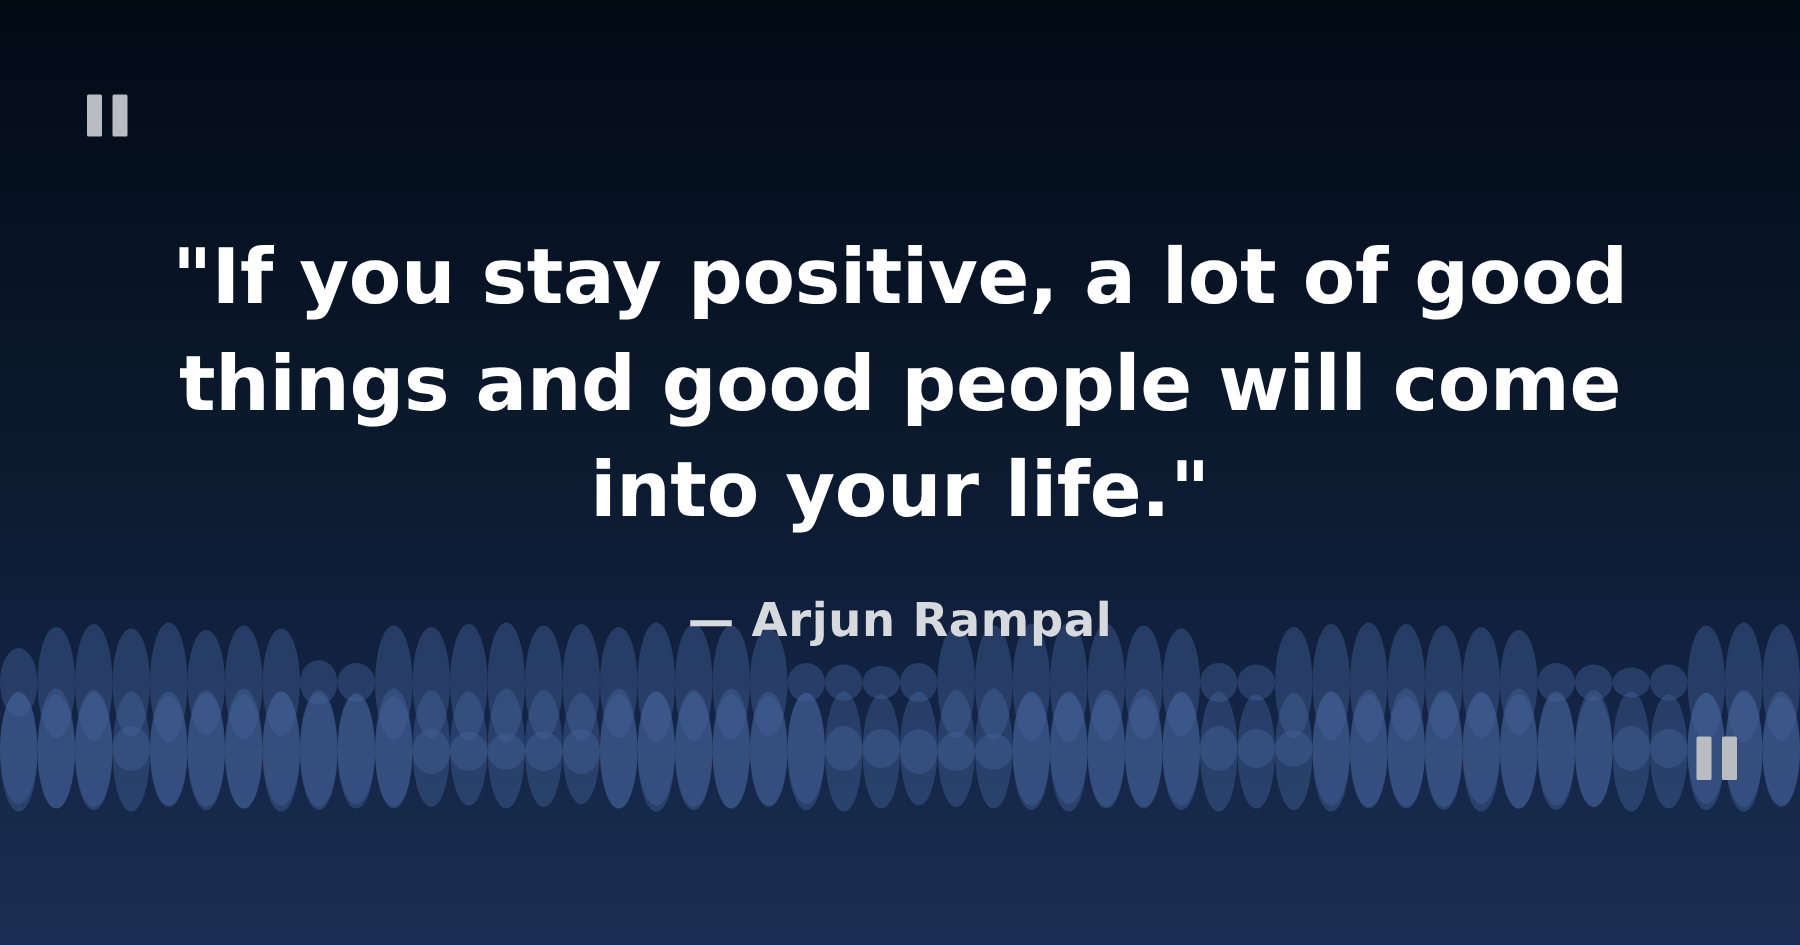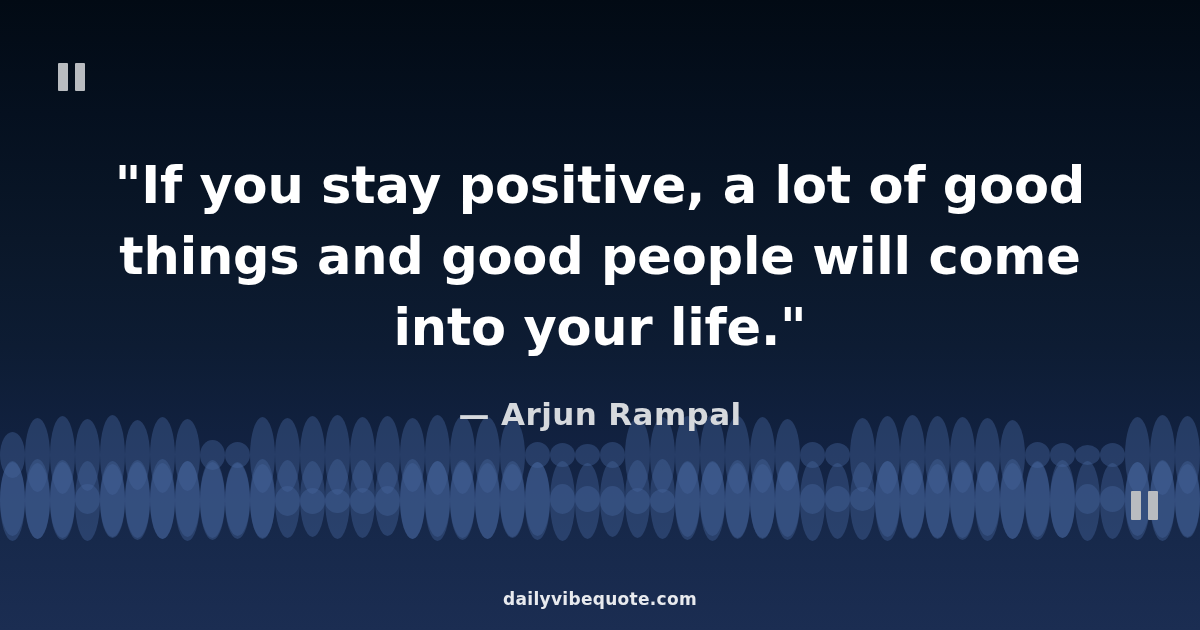--- a/index.html
+++ b/index.html
@@ -280,16 +280,15 @@
   </div>
 
   <div class="quote-mark" id="quote-mark-bottom">
     <span></span>
     <span></span>
   </div>
 
   <div id="content">
     <div id="quote-text">"If you stay positive, a lot of good things and good people will come into your life."</div>
     <div id="quote-author">— Arjun Rampal</div>
-    <div id="site-url">dailyvibequote.com</div>
   </div>
 
 </div>
 
 </body></html>

